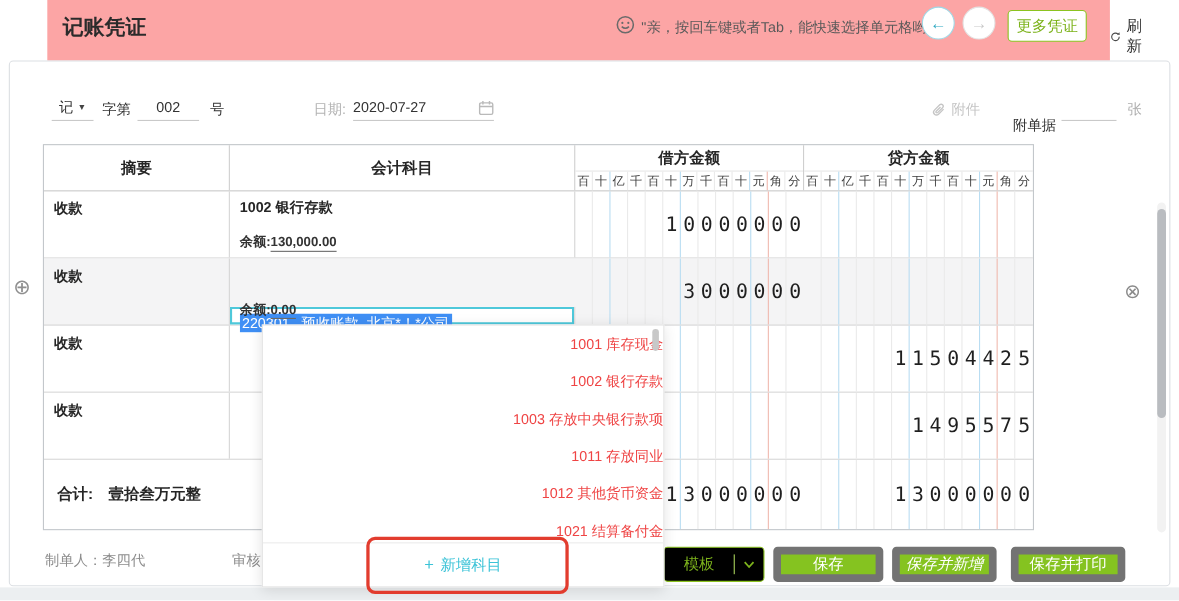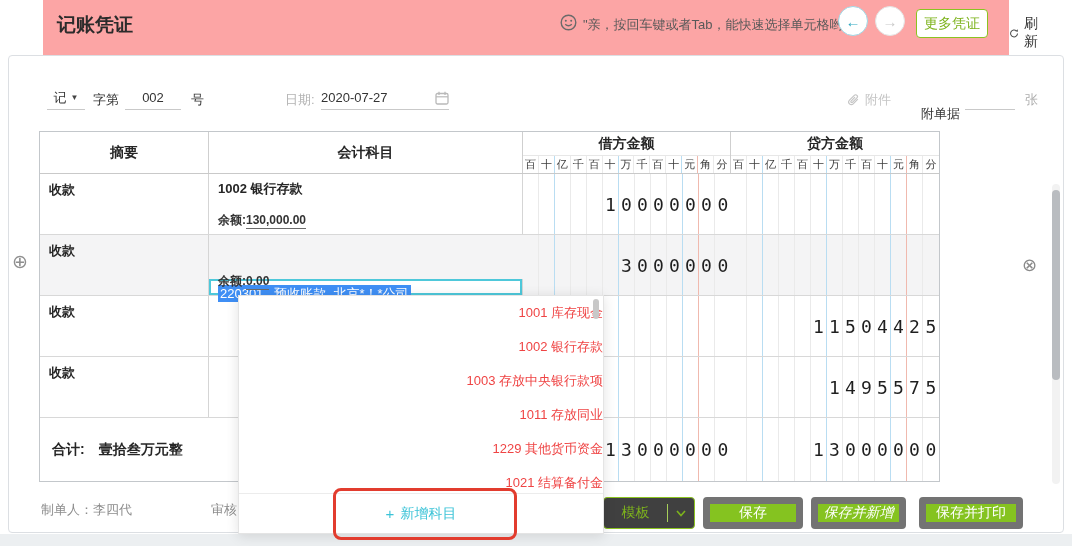--- a/index.html
+++ b/index.html
@@ -71,21 +71,21 @@
   .sep-none { border-right:none !important; }
   .total { height:63px; }
   .col-total { width:569px; border-right:1px solid #d5d5d5; display:flex; align-items:center; padding-left:12px; font-size:14px; font-weight:bold; color:#262626; }
   .col-total .t-amt { margin-left:14px; }
 
   
   .ft-text { position:absolute; font-size:13px; color:#8c8c8c; }
   .creator { left:32px; top:445px; }
   .reviewer { left:202px; top:445px; }
   .btn { position:absolute; top:441px; height:32px; border-radius:4px; font-size:14px; cursor:pointer; }
-  .btn-outline { background:#404040; border:1px solid #8bc320; color:#7db31c; display:flex; align-items:center; }
+  .btn-outline { background:#000000; border:1px solid #8bc320; color:#7db31c; display:flex; align-items:center; }
   .btn-tpl { left:594px; width:92px; }
   .btn-tpl .tpl-label { flex:1; text-align:center; }
   .btn-tpl .tpl-sep { width:1px; height:18px; background:#a7cf5a; }
   .btn-tpl .tpl-caret { width:26px; display:flex; align-items:center; justify-content:center; }
   .btn-solid { background:#85c320; border:7px solid #737373; color:#fff; }
   .btn-save { left:694px; width:100px; }
   .btn-save-new { left:802px; width:95px;font-style:italic; }
   .btn-save-print { left:910px; width:104px; }
 
   
@@ -432,21 +432,21 @@
     <div class="v-scroll">
         <div class="thumb"></div>
       </div>
 
     <div class="dropdown">
       <div id="dd-list">
           <div class="dd-item">1001 库存现金</div>
           <div class="dd-item">1002 银行存款</div>
           <div class="dd-item">1003 存放中央银行款项</div>
           <div class="dd-item">1011 存放同业</div>
-          <div class="dd-item">1229 其他货币资金</div>
+          <div class="dd-item">1012 其他货币资金</div>
           <div class="dd-item">1021 结算备付金</div>
         </div>
       <div class="dd-footer">
         <span class="plus">+</span>
         <span>新增科目</span>
       </div>
       <div class="dd-thumb"></div>
     </div>
 
     <div class="red-box"></div>

